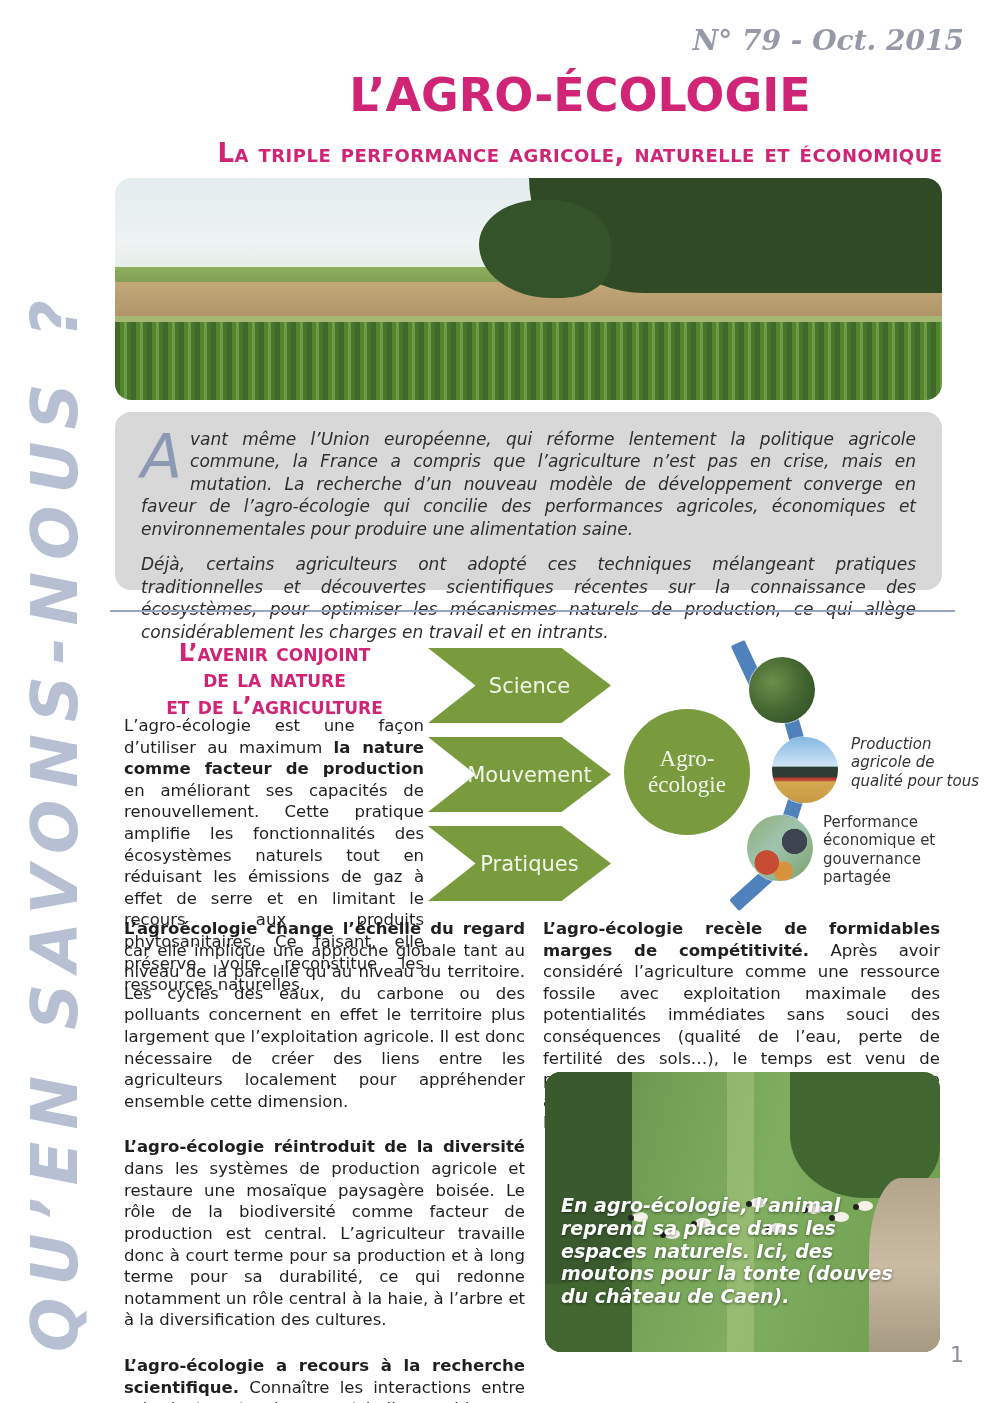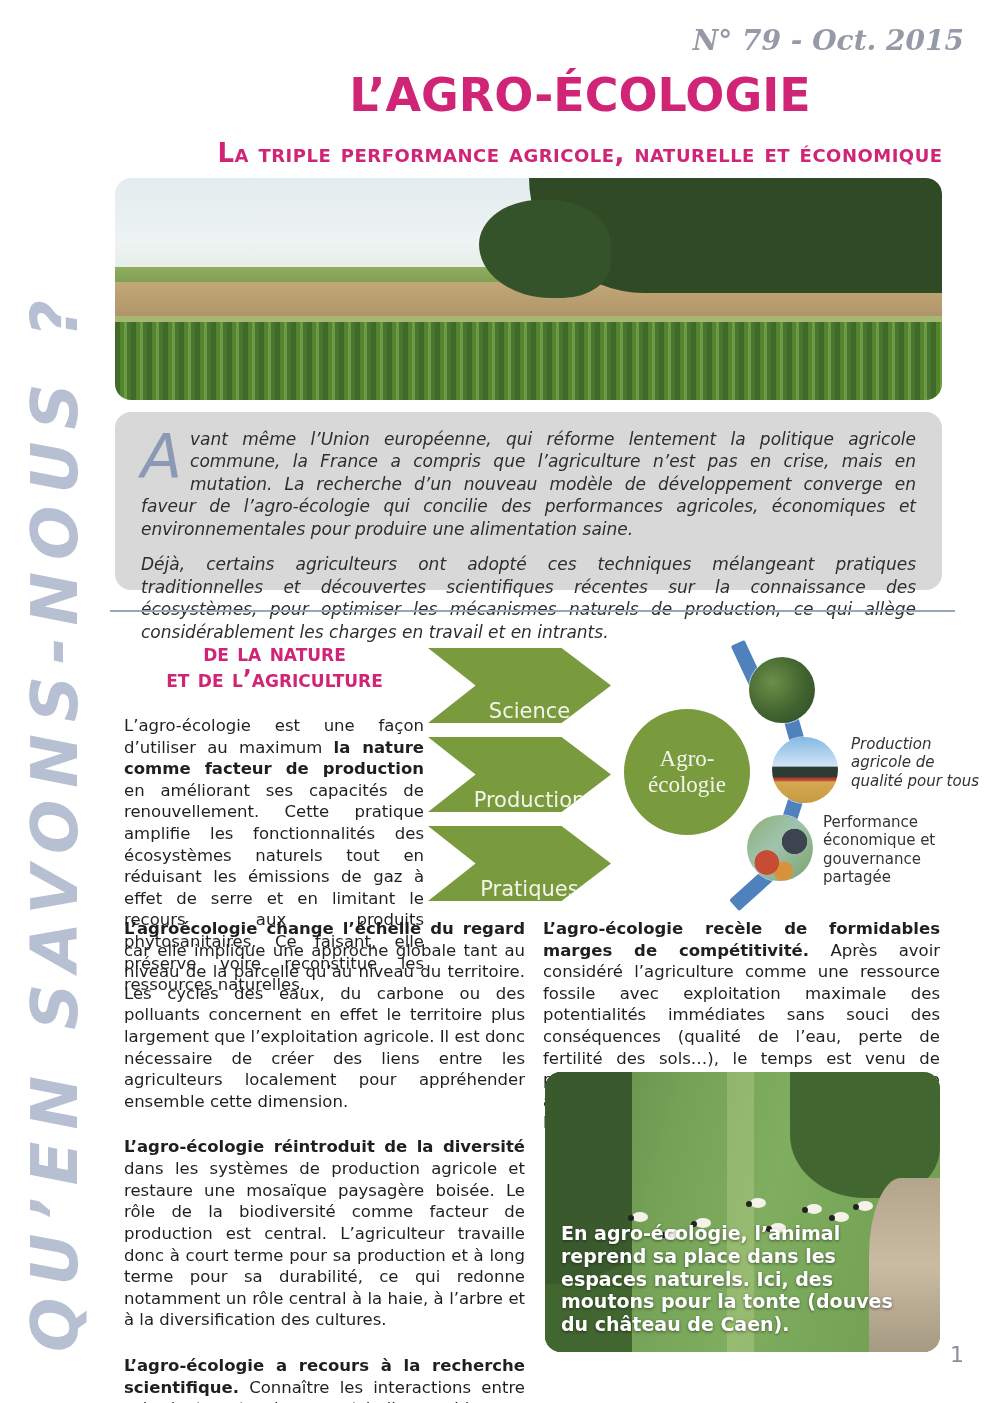--- a/index.html
+++ b/index.html
@@ -53,21 +53,21 @@
   .divider{position:absolute;left:110px;top:610px;width:845px;height:2px;background:var(--divider);}
 
   
   .section-heading{position:absolute;left:122px;top:640px;width:305px;text-align:center;
     color:var(--magenta);font-weight:bold;font-variant:small-caps;font-size:24px;line-height:1.1;}
   .col-first{position:absolute;left:124px;top:715px;width:300px;font-size:16.5px;line-height:1.31;text-align:justify;}
 
   
   .chevron{position:absolute;height:75px;width:183px;background:var(--green);
     clip-path:polygon(0 0,73% 0,100% 50%,73% 100%,0 100%,26% 50%);
-    display:flex;align-items:flex-end;justify-content:center;}
+    display:flex;align-items:center;justify-content:center;}
   .chevron span{color:#f3f6ec;font-size:21px;padding-left:20px;}
   .ag-circle{position:absolute;left:624px;top:709px;width:126px;height:126px;border-radius:50%;
     background:var(--green);display:flex;align-items:center;justify-content:center;text-align:center;font-family:Liberation Serif, serif;}
   .ag-circle span{color:#f3f6ec;font-size:23px;line-height:1.12;width:100px;}
   .blue-seg{position:absolute;background:var(--blue);border-radius:2px;}
   .out-circle{position:absolute;width:66px;height:66px;border-radius:50%;overflow:hidden;box-shadow:0 0 0 1px rgba(255,255,255,.6);}
   .out-label{position:absolute;width:140px;font-size:15px;line-height:1.22;color:#333;}
   .oc-forest{background:radial-gradient(circle at 35% 38%,#6c8f4a 0%,#41632f 55%,#2c4a24 100%);}
   .oc-harvest{background:linear-gradient(180deg,#85b9e4 0%,#cfe3f4 44%,#2e3b33 46%,#2e3b33 60%,#a8352c 62%,#c1543a 66%,#d4a94f 68%,#c79a43 100%);}
   .oc-market{background:
@@ -88,21 +88,21 @@
   .photo-sheep .path{position:absolute;left:46%;top:0;width:7%;height:100%;background:rgba(196,212,146,.35);}
   .photo-sheep .bush-left{position:absolute;left:0;top:0;width:22%;height:100%;background:
       radial-gradient(circle at 10% 30%,#3a5a2e 0 60%,rgba(0,0,0,0) 61%),
       radial-gradient(circle at 0% 75%,#426630 0 55%,rgba(0,0,0,0) 56%),
       linear-gradient(90deg,#3d5d30 60%,rgba(0,0,0,0) 100%);}
   .photo-sheep .bush-tr{position:absolute;right:0;top:0;width:38%;height:45%;background:#42662f;border-radius:0 16px 40% 50%;}
   .photo-sheep .rock{position:absolute;right:0;bottom:0;width:18%;height:62%;
       background:linear-gradient(180deg,#b3a58c 0%,#c9bca3 50%,#a79a82 100%);border-radius:45% 0 16px 0;}
   .sheep{position:absolute;width:16px;height:10px;background:#f4f2e9;border-radius:50%;}
   .sheep::after{content:"";position:absolute;left:-4px;top:3px;width:6px;height:6px;background:#222;border-radius:50%;}
-  .caption{position:absolute;left:16px;bottom:16px;width:86%;color:#fff;font-weight:bold;
+  .caption{position:absolute;left:16px;bottom:44px;width:86%;color:#fff;font-weight:bold;font-style:italic;
     font-size:19px;line-height:1.2;text-shadow:0 1px 3px rgba(0,0,0,.5);}
 
   .page-number{position:absolute;right:28px;bottom:36px;font-size:22px;color:#8a8f98;}
 </style>
 </head>
 <body>
 
 <div class="page">
 
   <div class="vertical-text">QU’EN SAVONS-NOUS ?</div>
@@ -126,32 +126,33 @@
   </div>
 
   <div class="intro-box">
     <p><span class="dropcap">A</span><span>vant même l’Union européenne, qui réforme lentement la politique agricole commune, la France a compris que l’agriculture n’est pas en crise, mais en mutation. La recherche d’un nouveau modèle de développement converge en faveur de l’agro-écologie qui concilie des performances agricoles, économiques et environnementales pour produire une alimentation saine.</span></p>
     <p>Déjà, certains agriculteurs ont adopté ces techniques mélangeant pratiques traditionnelles et découvertes scientifiques récentes sur la connaissance des écosystèmes, pour optimiser les mécanismes naturels de production, ce qui allège considérablement les charges en travail et en intrants.</p>
   </div>
 
   <div class="divider"></div>
 
   <div class="section-heading">
+    <div>L’avenir conjoint</div>
     <div>de la nature</div>
     <div>et de l’agriculture</div>
   </div>
   <div class="col-first">
     <span>L’agro-écologie est une façon d’utiliser au maximum </span><b>la nature comme facteur de production</b><span> en améliorant ses capacités de renouvellement. Cette pratique amplifie les fonctionnalités des écosystèmes naturels tout en réduisant les émissions de gaz à effet de serre et en limitant le recours aux produits phytosanitaires. Ce faisant, elle préserve voire reconstitue les ressources naturelles.</span>
   </div>
 
   <div class="chevron" style="left:428px;top:648px;">
     <span>Science</span>
   </div>
   <div class="chevron" style="left:428px;top:737px;">
-    <span>Production</span>
+    <span>Mouvement</span>
   </div>
   <div class="chevron" style="left:428px;top:826px;">
     <span>Pratiques</span>
   </div>
 
   <div class="ag-circle">
     <span>Agro-écologie</span>
   </div>
 
   <div class="blue-seg" style="left:722px;top:660px;width:54px;height:15px;transform:rotate(65deg);"></div>

